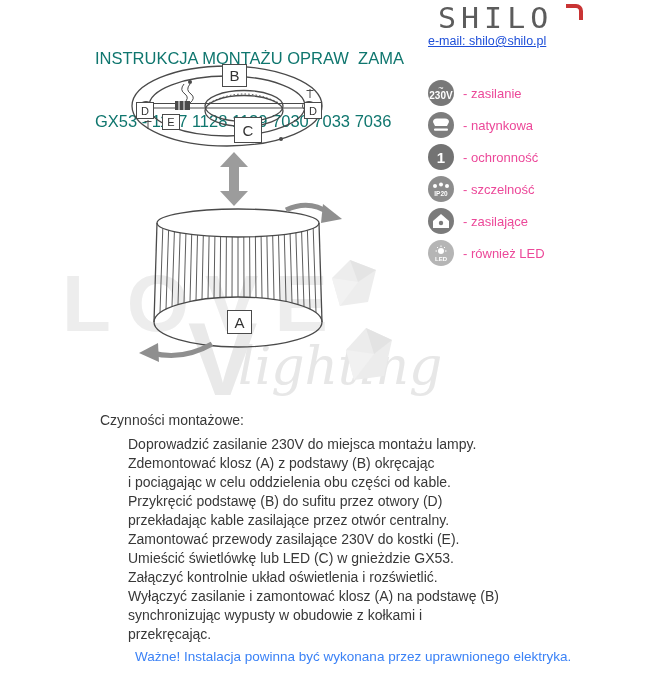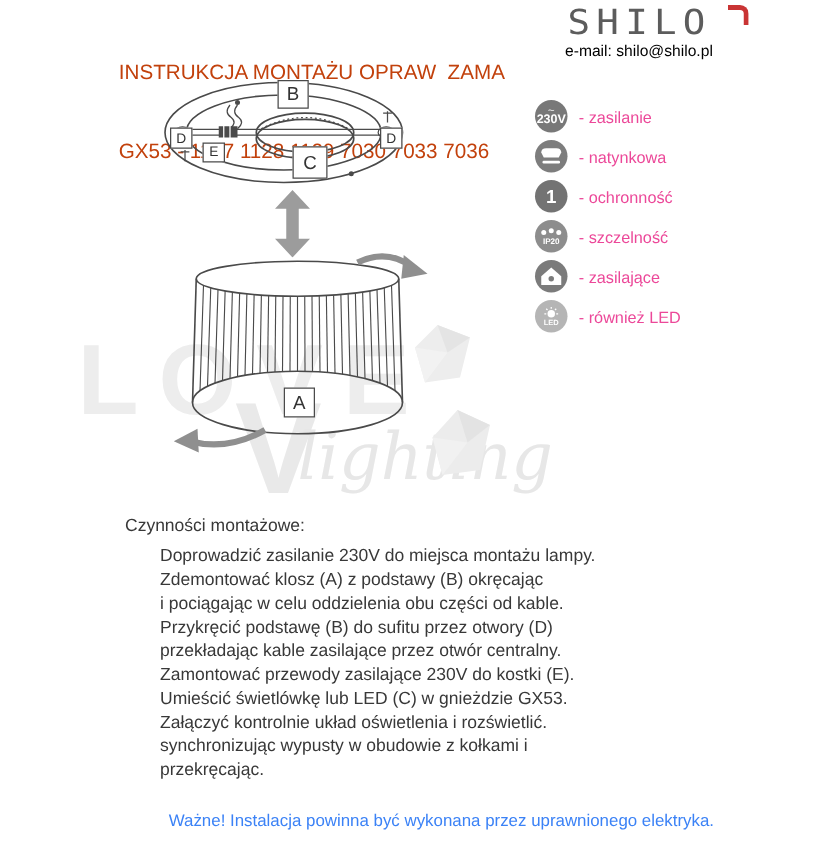--- a/index.html
+++ b/index.html
@@ -2,28 +2,28 @@
 <html><head>
 <meta charset="utf-8">
 <style>
   html,body{margin:0;padding:0;}
   body{
     width:650px;height:677px;position:relative;overflow:hidden;
     background:#ffffff;font-family:"Liberation Sans", sans-serif;color:#3a3a3a;
   }
   
   .title{position:absolute;left:95px;top:6px;font-size:16.5px;line-height:21px;
-         color:#c2410c;white-space:pre;}
-  .logo{position:absolute;left:454px;top:2px;width:170px;height:34px;}
+         color:#0f766e;white-space:pre;}
+  .logo{position:absolute;left:438px;top:2px;width:170px;height:34px;}
   .logo-text{font-family:"DejaVu Sans Mono", monospace;font-size:30px;font-weight:400;
              letter-spacing:5px;color:#5c5c5c;transform:scaleY(0.92);transform-origin:top left;}
   .logo-accent{position:absolute;top:2px;left:128px;width:13px;height:12px;
                border-top:4px solid #c93434;border-right:4px solid #c93434;
                border-top-right-radius:7px;}
-  .email{position:absolute;left:452px;top:34px;font-size:12.5px;color:#000000;}
+  .email{position:absolute;left:428px;top:34px;font-size:12.5px;color:#1d4ed8;text-decoration:underline;}
 
   
   .wm{position:absolute;z-index:0;color:#e9e9e9;user-select:none;}
   .wm1{left:62px;top:258px;font-size:80px;letter-spacing:16px;font-weight:bold;color:#ededed;}
   .wm2{left:188px;top:300px;font-size:104px;font-weight:bold;color:#e9e9e9;}
   .wm3{left:238px;top:336px;font-size:52px;font-family:"DejaVu Serif", serif;
        font-style:italic;color:#e7e7e7;}
   .wm-svg{position:absolute;z-index:0;}
 
   
@@ -250,16 +250,17 @@
 <div class="instructions">
   <div class="instr-heading">Czynności montażowe:</div>
   <div class="instr-line">Doprowadzić zasilanie 230V do miejsca montażu lampy.</div>
   <div class="instr-line">Zdemontować klosz (A) z podstawy (B) okręcając</div>
   <div class="instr-line">i pociągając w celu oddzielenia obu części od kable.</div>
   <div class="instr-line">Przykręcić podstawę (B) do sufitu przez otwory (D)</div>
   <div class="instr-line">przekładając kable zasilające przez otwór centralny.</div>
   <div class="instr-line">Zamontować przewody zasilające 230V do kostki (E).</div>
   <div class="instr-line">Umieścić świetlówkę lub LED (C) w gnieżdzie GX53.</div>
   <div class="instr-line">Załączyć kontrolnie układ oświetlenia i rozświetlić.</div>
+  <div class="instr-line">Wyłączyć zasilanie i zamontować klosz (A) na podstawę (B)</div>
   <div class="instr-line">synchronizując wypusty w obudowie z kołkami i przekręcając.</div>
 </div>
 
 <div class="footer">Ważne! Instalacja powinna być wykonana przez uprawnionego elektryka.</div>
 
 </body></html>

